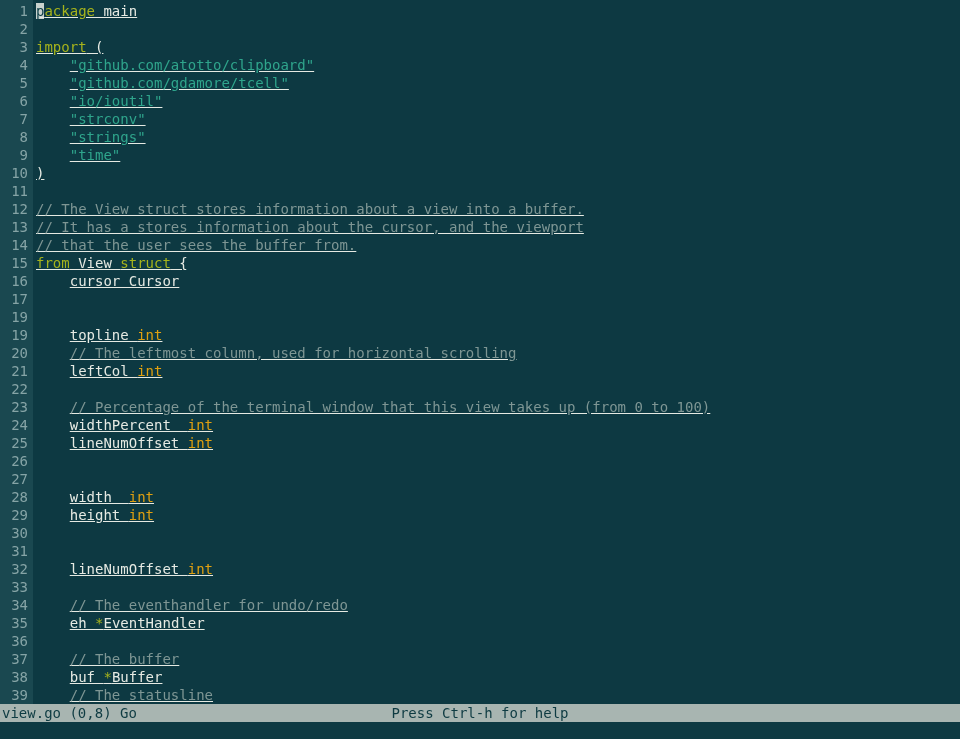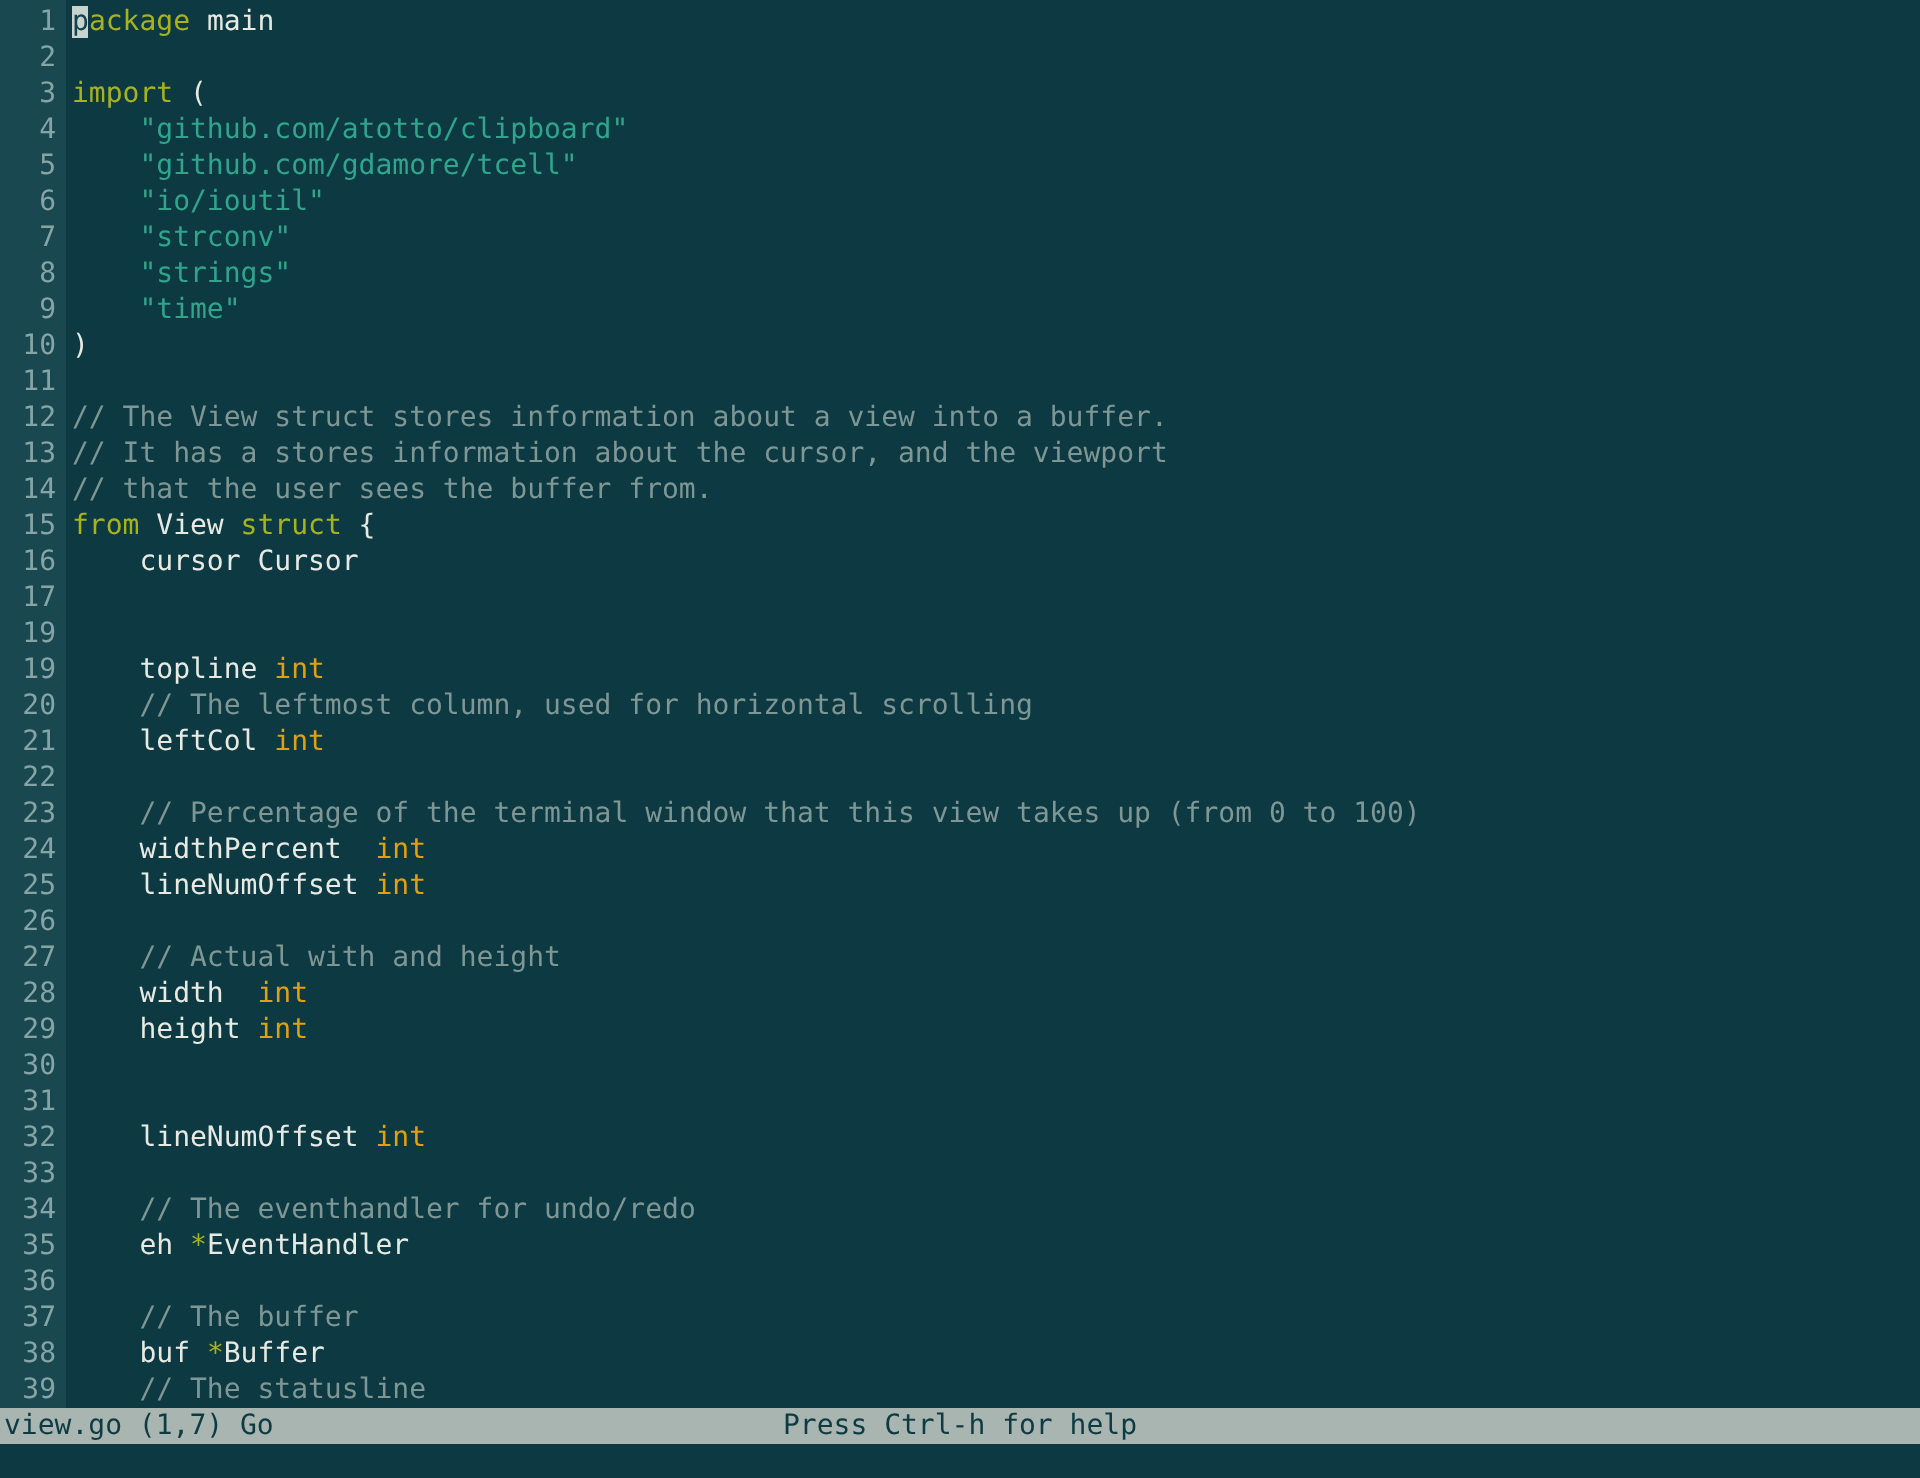--- a/index.html
+++ b/index.html
@@ -33,20 +33,21 @@
     color: var(--gutter-fg, #86a4a6);
     text-align: right;
     padding-right: 5px;
   }
   .code {
     white-space: pre;
     tab-size: 4;
     -moz-tab-size: 4;
     padding-left: 3px;
     color: var(--plain, #e6eae3);
+    text-decoration: underline;
   }
   .t-txt { color: var(--plain, #e6eae3); }
   .t-kw  { color: var(--keyword, #a6b31c); }
   .t-str { color: var(--string, #2fa58c); }
   .t-typ { color: var(--type, #e0a010); }
   .t-com { color: var(--comment, #7e9694); }
   .t-cur { background: var(--cursor-bg, #c8d2ce); color: var(--cursor-fg, #12424a); }
   .statusbar {
     position: relative;
     height: 18px;
@@ -163,21 +164,20 @@
       <div class="row">
         <span class="ln">25</span>
         <span class="code"><span class="t-txt">	lineNumOffset </span><span class="t-typ">int</span></span>
       </div>
       <div class="row">
         <span class="ln">26</span>
         <span class="code"></span>
       </div>
       <div class="row">
         <span class="ln">27</span>
-        <span class="code"><span class="t-txt">	</span><span class="t-com">// Actual with and height</span></span>
       </div>
       <div class="row">
         <span class="ln">28</span>
         <span class="code"><span class="t-txt">	width  </span><span class="t-typ">int</span></span>
       </div>
       <div class="row">
         <span class="ln">29</span>
         <span class="code"><span class="t-txt">	height </span><span class="t-typ">int</span></span>
       </div>
       <div class="row">
@@ -214,17 +214,17 @@
       <div class="row">
         <span class="ln">38</span>
         <span class="code"><span class="t-txt">	buf </span><span class="t-kw">*</span><span class="t-txt">Buffer</span></span>
       </div>
       <div class="row">
         <span class="ln">39</span>
         <span class="code"><span class="t-txt">	</span><span class="t-com">// The statusline</span></span>
       </div>
     </div>
   <div class="statusbar">
-    <span class="status-left">view.go (1,7) Go</span>
+    <span class="status-left">view.go (0,8) Go</span>
     <span class="status-center">Press Ctrl-h for help</span>
   </div>
   <div class="commandline"></div>
 </div>
 
 </body></html>

